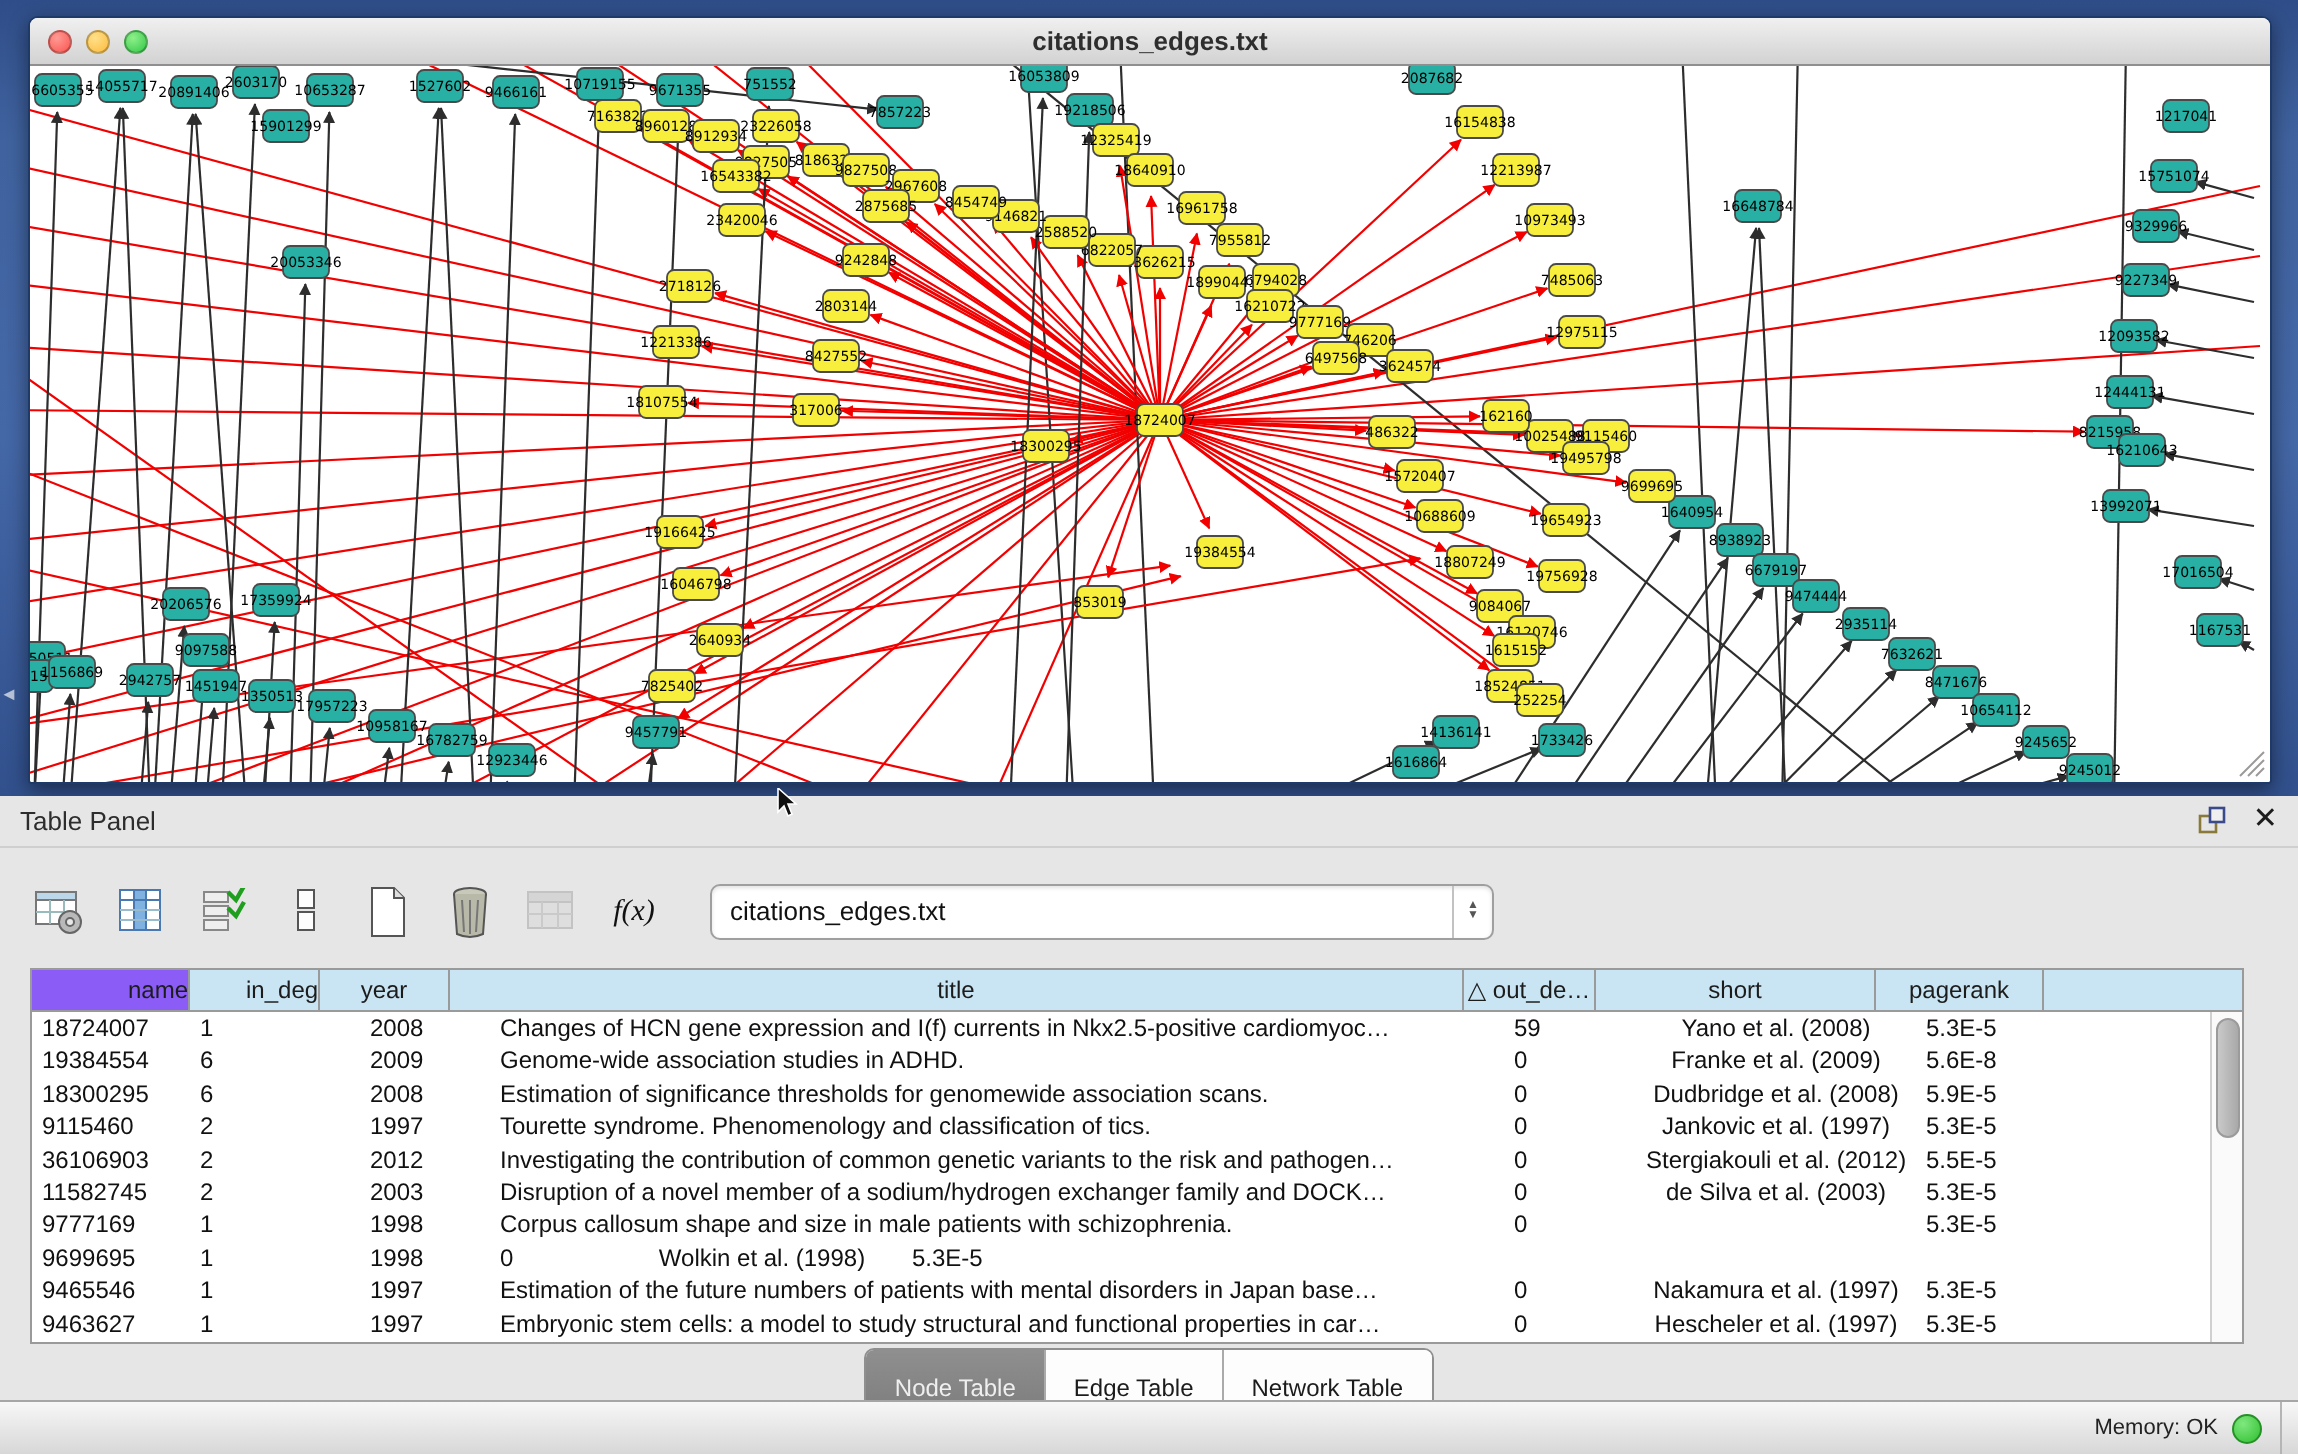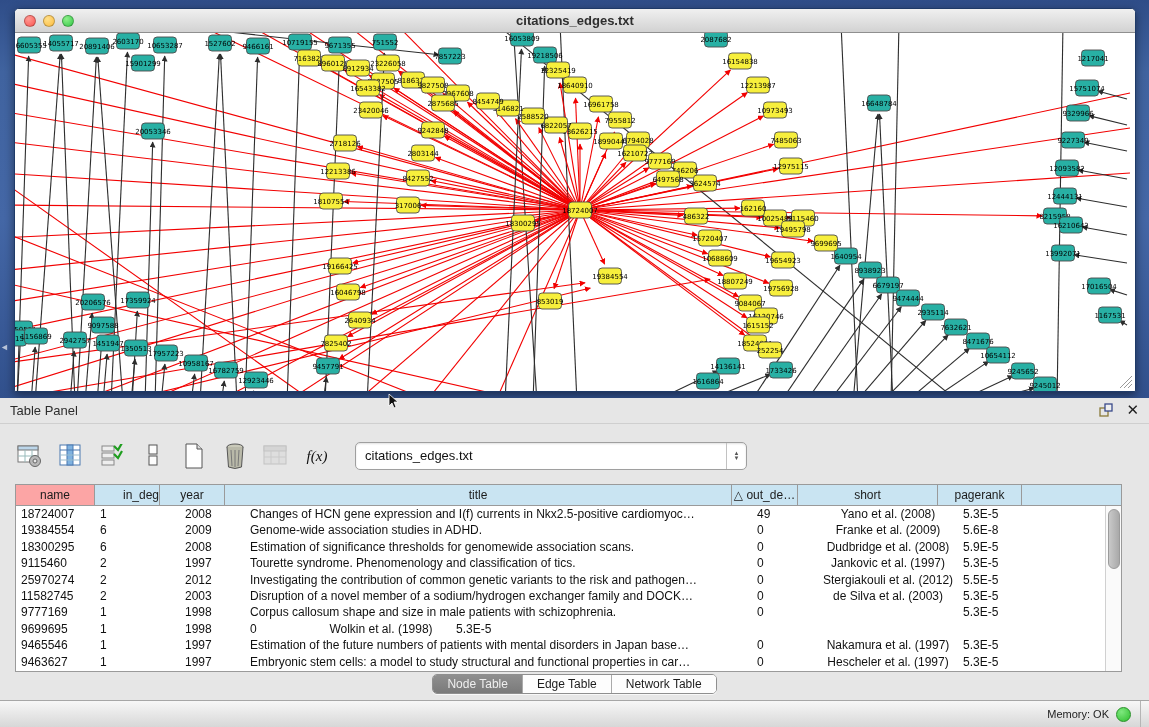--- a/index.html
+++ b/index.html
@@ -37,34 +37,34 @@
   .combo-text{position:absolute;left:9px;top:5px;font-size:13px;color:#111;}
   .combo-stepper{position:absolute;right:0;top:0;width:19px;height:100%;border-left:1px solid #c2c2c2;
     display:flex;flex-direction:column;align-items:center;justify-content:center;color:#555;}
   .combo-stepper span{font-size:6px;line-height:5px;}
   
   .table-box{position:absolute;left:15px;top:86px;width:1105px;height:186px;
     border:1px solid #9a9a9a;background:#fff;overflow:hidden;}
   .thead{display:flex;height:20px;border-bottom:1px solid #9a9a9a;background:#c9e4f2;}
   .th{box-sizing:border-box;border-right:1px solid #9a9a9a;font-size:12px;color:#1c1c1c;
     text-align:center;line-height:20px;white-space:nowrap;overflow:hidden;background:#c9e4f2;}
-  .th.key{background:#fca5a5;}
+  .th.key{background:#8b5cf6;text-align:right;}
   .th:last-child{border-right:none;}
   .tbody{position:absolute;left:0;top:21px;right:15px;bottom:0;}
   .tr{display:flex;height:16.4px;background:#fff;}
   .td{box-sizing:border-box;padding:0 5px;font-size:12px;color:#111;line-height:16.4px;
     white-space:nowrap;overflow:hidden;}
   .vscroll{position:absolute;right:0;top:21px;width:15px;bottom:0;background:#fafafa;border-left:1px solid #d0d0d0;}
   .vthumb{position:absolute;left:2px;top:3px;width:10px;height:58px;border-radius:6px;
     background:linear-gradient(90deg,#c9c9c9,#a9a9a9);border:1px solid #9b9b9b;}
   
   .tabs-row{position:absolute;left:0;top:276px;width:100%;display:flex;justify-content:center;}
   .segmented{display:inline-flex;border:1px solid #8f8f8f;border-radius:5px;overflow:hidden;
     background:#fff;box-shadow:0 1px 0 rgba(255,255,255,.7);}
-  .segment{padding:2px 14px;font-size:12px;color:#1c1c1c;border-right:1px solid #aaa;background:#fdfdfd;}
+  .segment{padding:12px 14px;font-size:12px;color:#1c1c1c;border-right:1px solid #aaa;background:#fdfdfd;}
   .segment:last-child{border-right:none;}
   .segment.selected{background:linear-gradient(180deg,#8f8f8f,#7a7a7a);color:#efefef;}
   
   .status-bar{position:absolute;left:0;top:700px;width:1149px;height:27px;
     background:linear-gradient(180deg,#f7f7f7,#d6d6d6);border-top:1px solid #a6a6a6;}
   .memory{position:absolute;right:40px;top:7px;font-size:11px;color:#222;}
   .mem-dot{position:absolute;right:18px;top:6px;width:13px;height:13px;border-radius:50%;
     background:radial-gradient(circle at 35% 30%,#7fe87f,#2fbf2f);border:1px solid #269126;}
   .status-sep{position:absolute;right:8px;top:0;height:100%;border-left:1px solid #b5b5b5;}
   
@@ -828,21 +828,21 @@
         <div class="th" style="width: 140px;">short</div>
         <div class="th" style="width: 84px;">pagerank</div>
         <div class="th" style="width: auto; flex: 1 1 0%;"></div>
       </div>
     <div class="tbody" id="tbody">
         <div class="tr">
           <div class="td" style="width: 79px; text-align: left;">18724007</div>
           <div class="td" style="width: 85px; text-align: left;">1</div>
           <div class="td" style="width: 65px; text-align: left;">2008</div>
           <div class="td" style="width: 507px; text-align: left;">Changes of HCN gene expression and I(f) currents in Nkx2.5-positive cardiomyoc…</div>
-          <div class="td" style="width: 66px; text-align: left;">49</div>
+          <div class="td" style="width: 66px; text-align: left;">59</div>
           <div class="td" style="width: 140px; text-align: center;">Yano et al. (2008)</div>
           <div class="td" style="width: 84px; text-align: left;">5.3E-5</div>
         </div>
         <div class="tr">
           <div class="td" style="width: 79px; text-align: left;">19384554</div>
           <div class="td" style="width: 85px; text-align: left;">6</div>
           <div class="td" style="width: 65px; text-align: left;">2009</div>
           <div class="td" style="width: 507px; text-align: left;">Genome-wide association studies in ADHD.</div>
           <div class="td" style="width: 66px; text-align: left;">0</div>
           <div class="td" style="width: 140px; text-align: center;">Franke et al. (2009)</div>
@@ -860,21 +860,21 @@
         <div class="tr">
           <div class="td" style="width: 79px; text-align: left;">9115460</div>
           <div class="td" style="width: 85px; text-align: left;">2</div>
           <div class="td" style="width: 65px; text-align: left;">1997</div>
           <div class="td" style="width: 507px; text-align: left;">Tourette syndrome. Phenomenology and classification of tics.</div>
           <div class="td" style="width: 66px; text-align: left;">0</div>
           <div class="td" style="width: 140px; text-align: center;">Jankovic et al. (1997)</div>
           <div class="td" style="width: 84px; text-align: left;">5.3E-5</div>
         </div>
         <div class="tr">
-          <div class="td" style="width: 79px; text-align: left;">25970274</div>
+          <div class="td" style="width: 79px; text-align: left;">36106903</div>
           <div class="td" style="width: 85px; text-align: left;">2</div>
           <div class="td" style="width: 65px; text-align: left;">2012</div>
           <div class="td" style="width: 507px; text-align: left;">Investigating the contribution of common genetic variants to the risk and pathogen…</div>
           <div class="td" style="width: 66px; text-align: left;">0</div>
           <div class="td" style="width: 140px; text-align: left;">Stergiakouli et al. (2012)</div>
           <div class="td" style="width: 84px; text-align: left;">5.5E-5</div>
         </div>
         <div class="tr">
           <div class="td" style="width: 79px; text-align: left;">11582745</div>
           <div class="td" style="width: 85px; text-align: left;">2</div>

